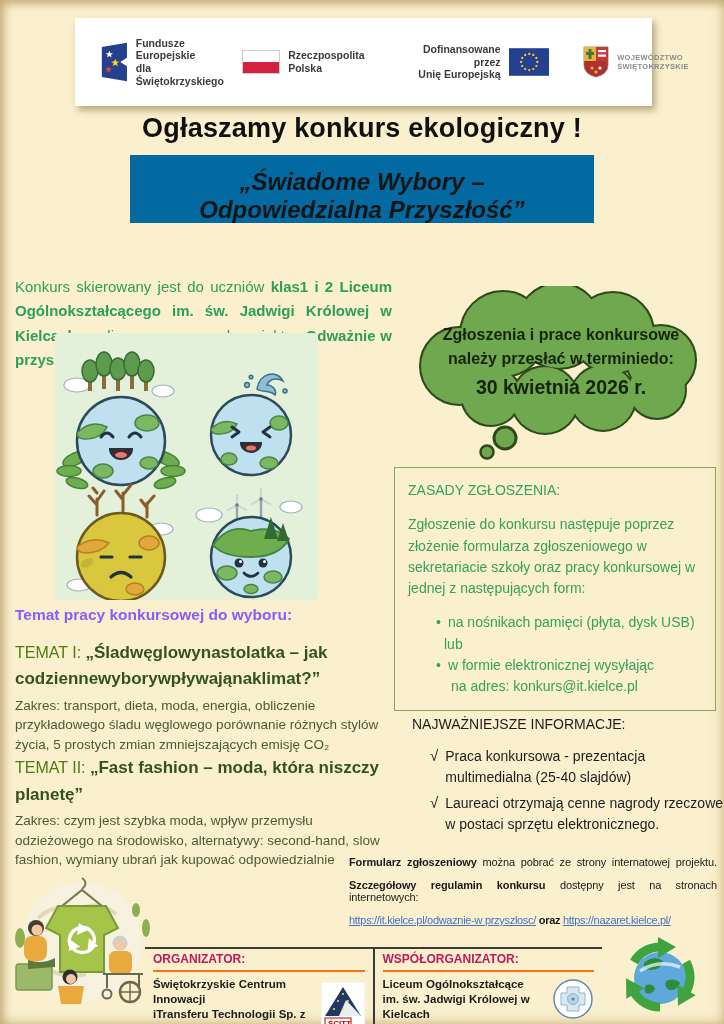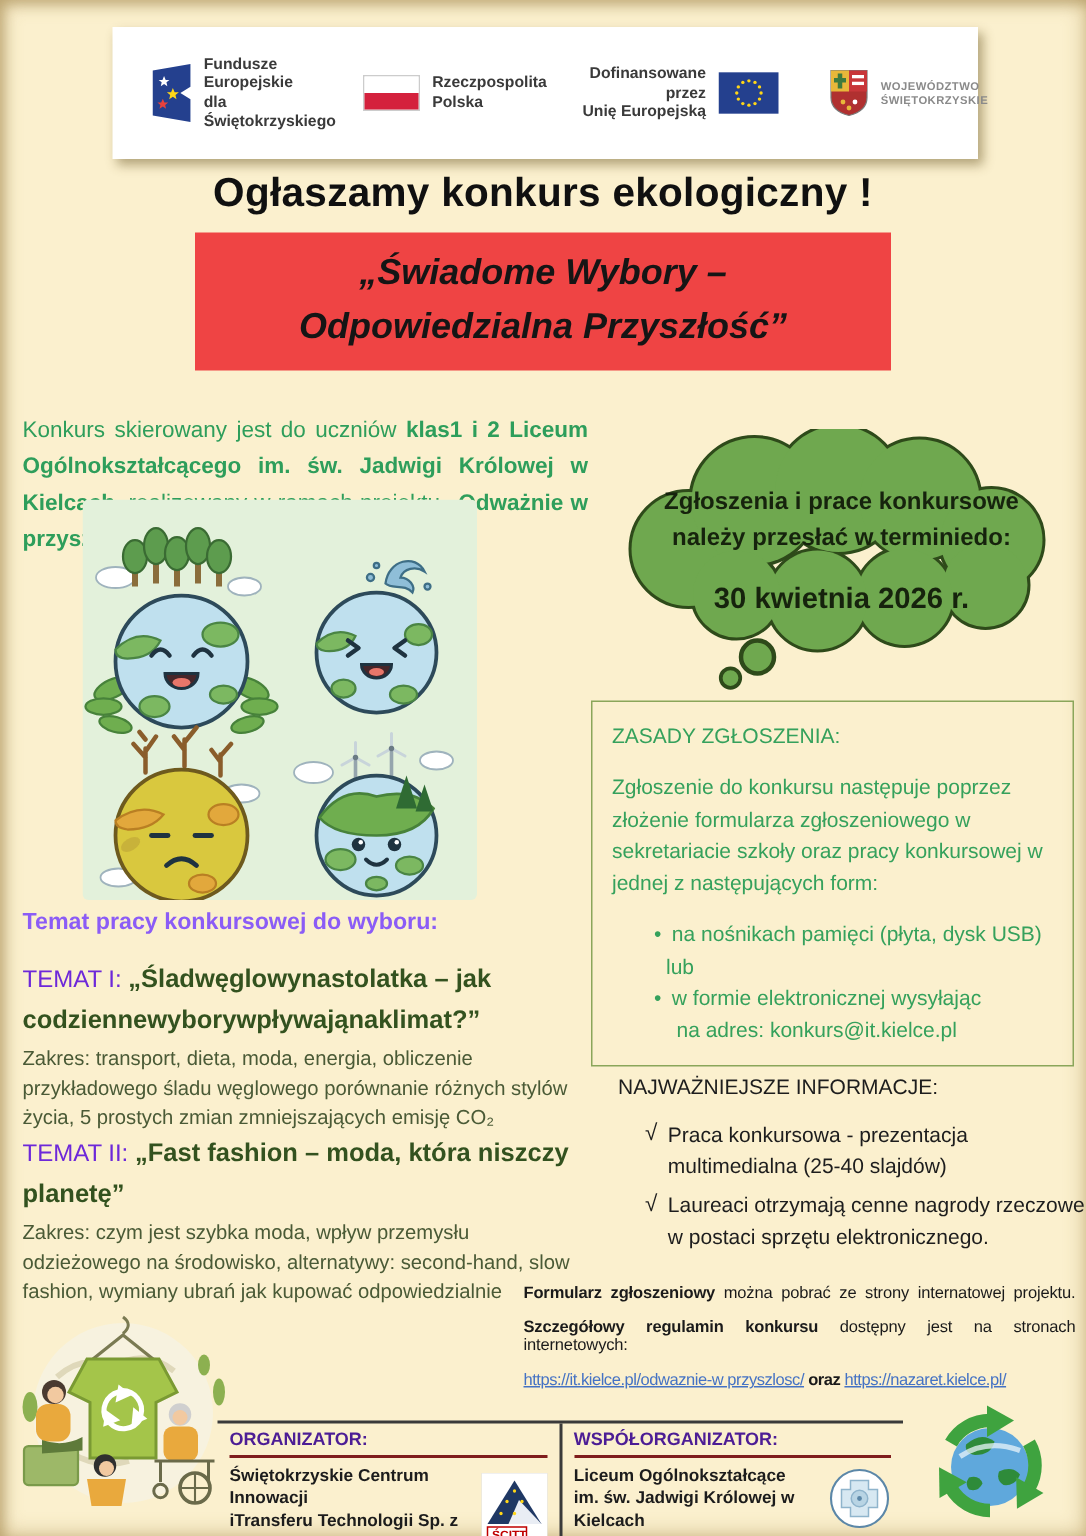--- a/index.html
+++ b/index.html
@@ -6,50 +6,50 @@
   body{width:724px;height:1024px;font-family:"Liberation Sans","DejaVu Sans",sans-serif;}
   #poster{position:relative;width:724px;height:1024px;background:#FBF0CE;overflow:hidden;
           box-shadow:inset 0 0 14px rgba(150,115,45,.45), inset 3px 3px 8px rgba(120,90,30,.30);}
 
   
   .banner{position:absolute;left:75px;top:18px;width:577px;height:88px;background:#fff;
           box-shadow:3px 4px 7px rgba(90,70,20,.45);display:flex;align-items:center;
           padding:0 26px;box-sizing:border-box;gap:13px;}
   .logo-group{display:flex;align-items:center;gap:8px;}
   .logo-label{font-size:10.5px;font-weight:bold;color:#3a3a3a;line-height:1.2;white-space:pre-line;}
-  .logo-label.right{text-align:right;}
+  .logo-label.right{text-align:right;margin-left:30px;}
   .logo-label.gray{font-size:7.5px;color:#8a8a8a;font-weight:bold;letter-spacing:.3px;}
   .banner-divider{width:1px;height:46px;background:#555;margin:0 4px;}
   .pl-flag{width:38px;height:24px;border:1px solid #ccc;box-sizing:border-box;display:flex;flex-direction:column;}
   .pl-flag .w{flex:1;background:#fff;}
   .pl-flag .r{flex:1;background:#D4213D;}
   .eu-flag{display:block;}
 
   
   .main-title{position:absolute;left:0;top:113px;width:724px;text-align:center;
               font-size:27px;font-weight:bold;color:#101010;letter-spacing:.2px;}
-  .subtitle-box{position:absolute;left:130px;top:155px;width:464px;height:92px;background:#ef4444;
+  .subtitle-box{position:absolute;left:130px;top:155px;width:464px;height:68px;background:#0369a1;
                 display:flex;flex-direction:column;justify-content:space-between;
                 padding:13px 0 15px;box-sizing:border-box;text-align:center;}
   .subtitle-line{font-size:24px;font-weight:bold;font-style:italic;color:#151515;}
 
   
   .intro{position:absolute;left:15px;top:260px;width:377px;font-size:15px;line-height:1.62;
          color:#2E9E5B;text-align:justify;}
   .intro b{color:#2E9E5B;}
 
   
   .earths{position:absolute;left:55px;top:333px;}
 
   
   .bubble{position:absolute;left:405px;top:286px;width:312px;height:182px;}
   .bubble-text{position:absolute;left:25px;top:37px;width:262px;text-align:center;
                color:#16230D;font-weight:bold;line-height:1.5;}
   .bubble-text .l{font-size:16px;}
-  .bubble-text .l3{font-size:19.5px;margin-top:14px;}
+  .bubble-text .l3{font-size:19.5px;margin-top:2px;}
 
   
   .rules-box{position:absolute;left:394px;top:467px;width:322px;box-sizing:border-box;
              border:1.5px solid #8AA65A;padding:12px 13px 13px;color:#35A15C;font-size:14px;line-height:1.52;}
   .rb-heading{margin-bottom:13px;}
   .rb-body{margin-bottom:13px;}
   .rb-bullet{margin-left:28px;display:flex;gap:7px;}
   .rb-sub1{margin-left:36px;}
   .rb-sub2{margin-left:43px;}
 
@@ -57,37 +57,37 @@
   .key-info{position:absolute;left:386px;top:714px;width:334px;color:#1d1d1d;font-size:14px;line-height:1.5;margin-left:26px;}
   .ki-heading{margin-bottom:11px;}
   .ki-item{display:flex;gap:7px;margin-left:18px;margin-bottom:5px;}
   .ki-check{font-size:15px;line-height:1.3;}
   .ki-text{white-space:pre-line;}
 
   
   .topics{position:absolute;left:15px;top:606px;width:379px;}
   .topics-heading{color:#8b5cf6;font-weight:bold;font-size:15.5px;margin-bottom:16px;}
   .topic-title{font-size:17px;line-height:1.55;margin-bottom:3px;color:#33521F;font-weight:bold;}
-  .topic-label{color:#6d28d9;font-weight:normal;font-size:16px;}
+  .topic-label{color:#4d7c0f;font-weight:normal;font-size:16px;}
   .topic-scope{font-size:13.5px;color:#4A5A36;line-height:1.45;margin-bottom:1px;text-align:left;}
 
   
   .footer-info{position:absolute;left:349px;top:856px;width:368px;font-size:11px;color:#1a1a1a;
                letter-spacing:-.1px;}
   .fi-line{text-align:justify;text-align-last:justify;margin-bottom:11px;}
   .fi-links{white-space:nowrap;letter-spacing:-.3px;}
   .fi-links a{color:#4472C4;text-decoration:underline;}
   .fi-sep{font-weight:bold;color:#1a1a1a;}
   b.fi-b{font-weight:bold;}
 
   
   .org-table{position:absolute;left:145px;top:947px;width:457px;display:flex;border-top:2px solid #3a3a3a;}
   .org-col{flex:1;padding:0 8px 6px;box-sizing:border-box;}
   .org-col.first{border-right:2px solid #3a3a3a;}
-  .org-head{font-weight:bold;font-size:12px;color:#4c1d95;border-bottom:2px solid #7f1d1d;padding:3px 0 4px;}
+  .org-head{font-weight:bold;font-size:12px;color:#be185d;border-bottom:2px solid #f97316;padding:3px 0 4px;}
   .org-body{display:flex;align-items:center;gap:6px;padding-top:5px;}
   .org-name{font-weight:bold;font-size:11.5px;line-height:1.3;white-space:pre-line;color:#1c1c1c;flex:1;}
 
   
   .people{position:absolute;left:6px;top:876px;}
   .recycle-earth{position:absolute;left:608px;top:933px;}
 
   .preline{white-space:pre-line;}
 </style>
 </head>

